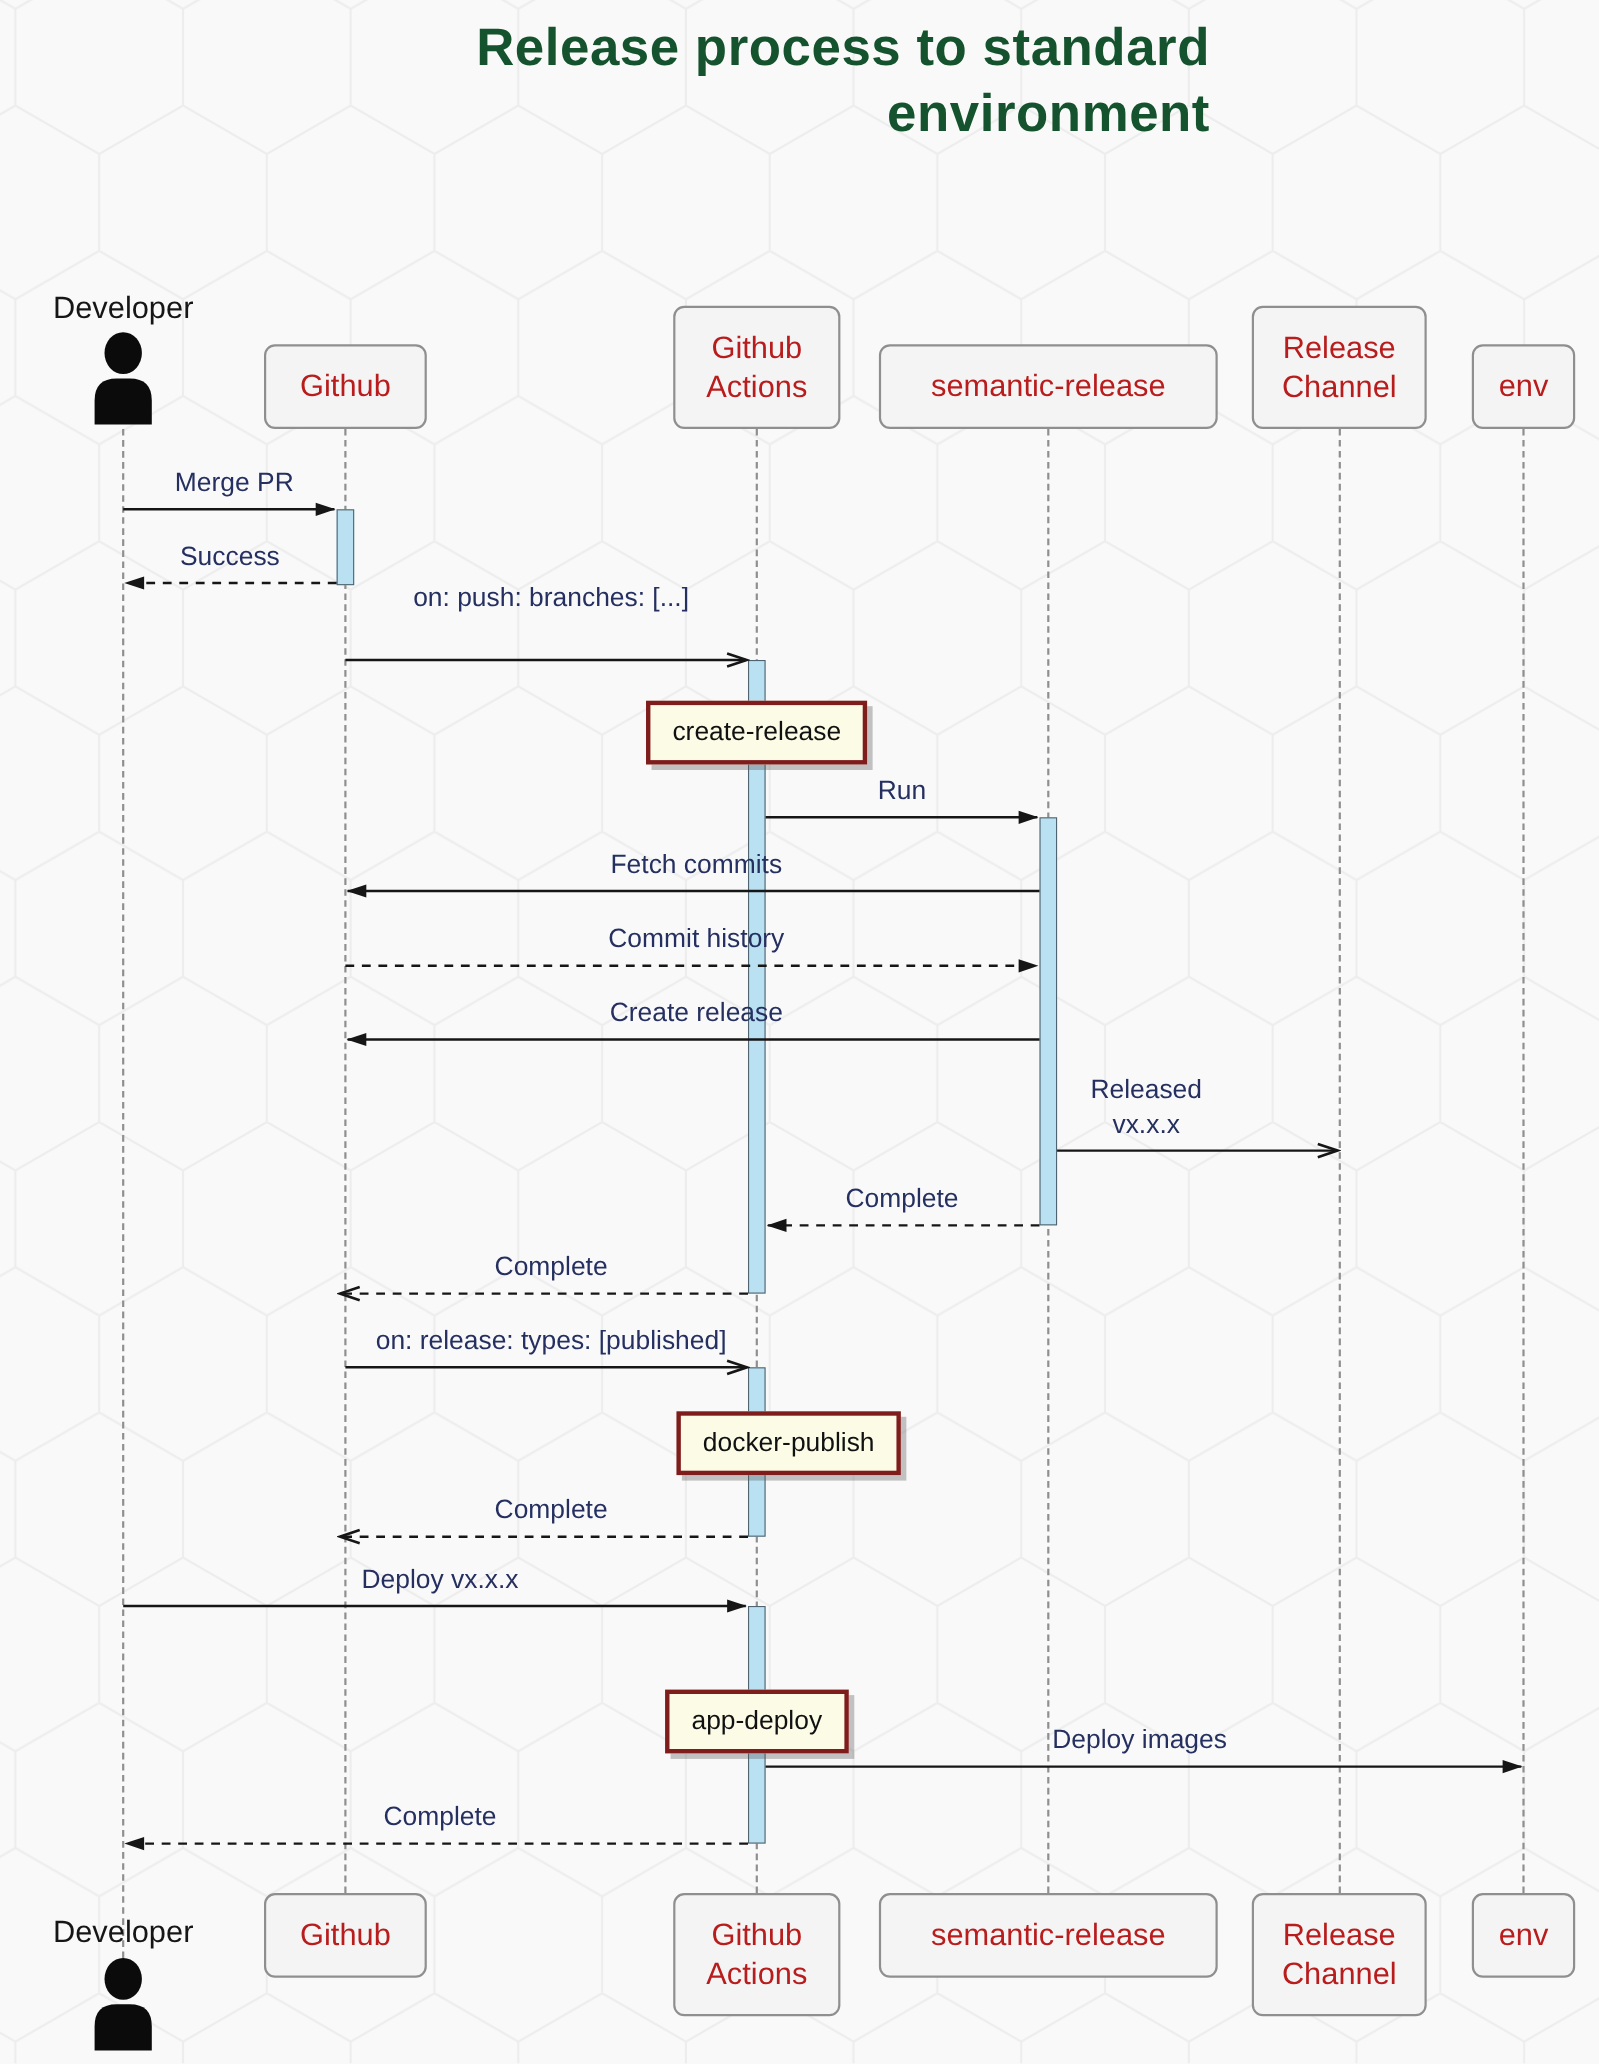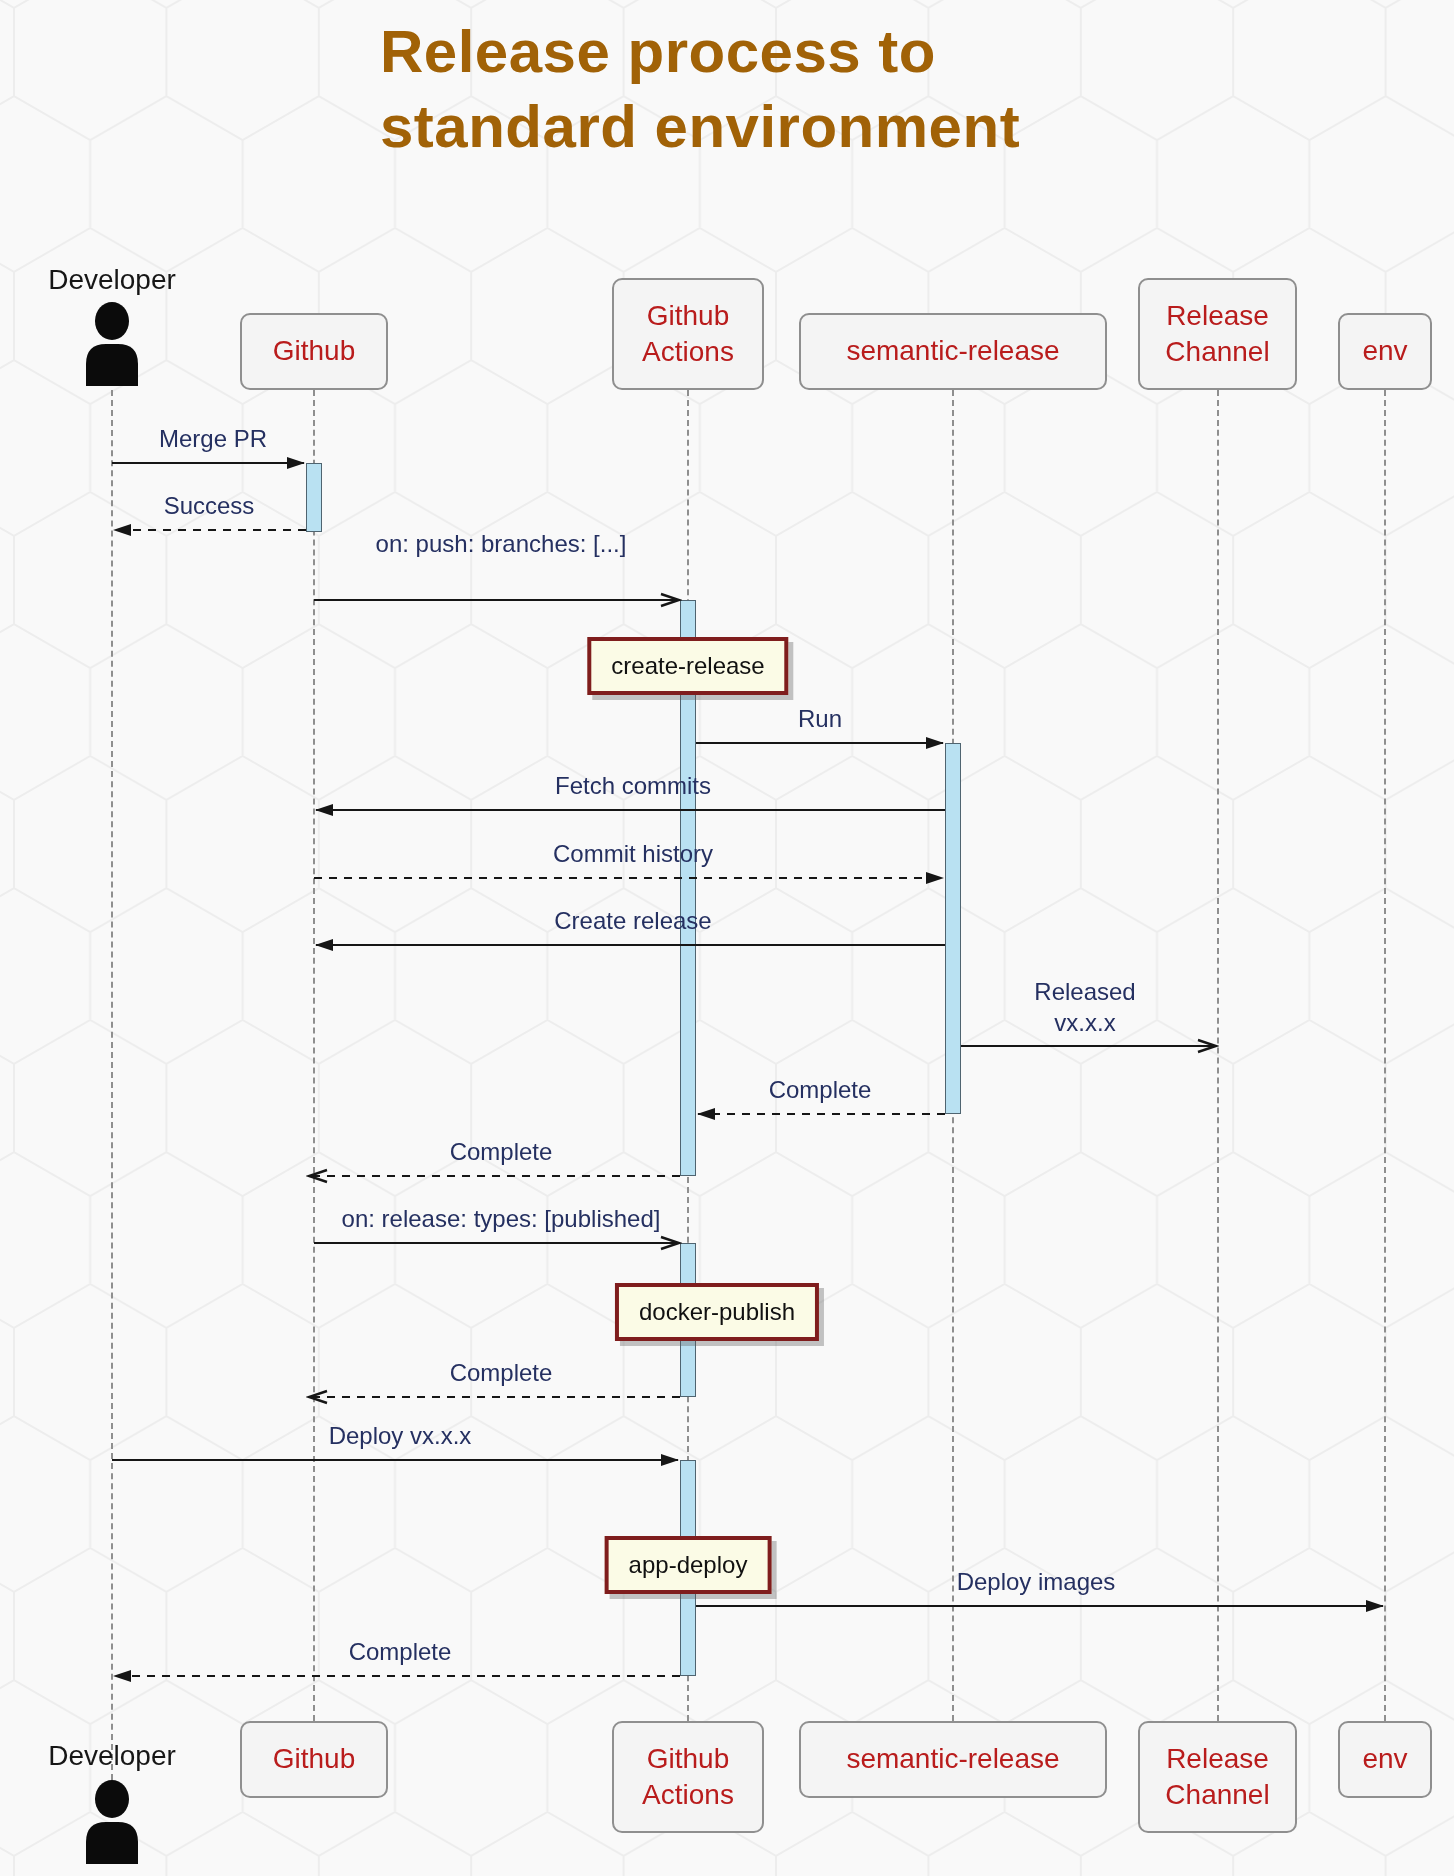--- a/index.html
+++ b/index.html
@@ -13,25 +13,25 @@
     height:1876px;
     overflow:hidden;
     background:#f9f9f9;
   }
   svg.bg{
     position:absolute;left:0;top:0;width:1454px;height:1876px;z-index:0;
   }
   .title{
     position:absolute;
     left:380px;top:14px;width:720px;
-    text-align:left;
-    font-size:60px;
+    text-align:right;
+    font-size:48px;
     line-height:1.25;
     font-weight:600;
-    color:#a16207;
+    color:#14532d;
     z-index:4;
     letter-spacing:0.5px;
   }
   
   .pbox{
     position:absolute;
     box-sizing:border-box;
     background:#f4f4f4;
     border:2px solid #8f8f8f;
     border-radius:10px;
@@ -170,21 +170,21 @@
     </g>
   </svg>
 
   <div class="msg-label" style="left:213px;top:455px;">Merge PR</div>
   <div class="msg-label" style="left:209px;top:522px;">Success</div>
   <div class="msg-label" style="left:501px;top:560px;">on: push: branches: [...]</div>
   <div class="msg-label" style="left:820px;top:735px;">Run</div>
   <div class="msg-label" style="left:633px;top:802px;">Fetch commits</div>
   <div class="msg-label" style="left:633px;top:870px;">Commit history</div>
   <div class="msg-label" style="left:633px;top:937px;">Create release</div>
-  <div class="msg-label" style="left:1085px;top:1038px;">Released
+  <div class="msg-label" style="left:1042px;top:1038px;">Released
 vx.x.x</div>
   <div class="msg-label" style="left:820px;top:1106px;">Complete</div>
   <div class="msg-label" style="left:501px;top:1168px;">Complete</div>
   <div class="msg-label" style="left:501px;top:1235px;">on: release: types: [published]</div>
   <div class="msg-label" style="left:501px;top:1389px;">Complete</div>
   <div class="msg-label" style="left:400px;top:1452px;">Deploy vx.x.x</div>
   <div class="msg-label" style="left:1036px;top:1598px;">Deploy images</div>
   <div class="msg-label" style="left:400px;top:1668px;">Complete</div>
 
   <div class="note" style="left:688px;top:637px;">create-release</div>

